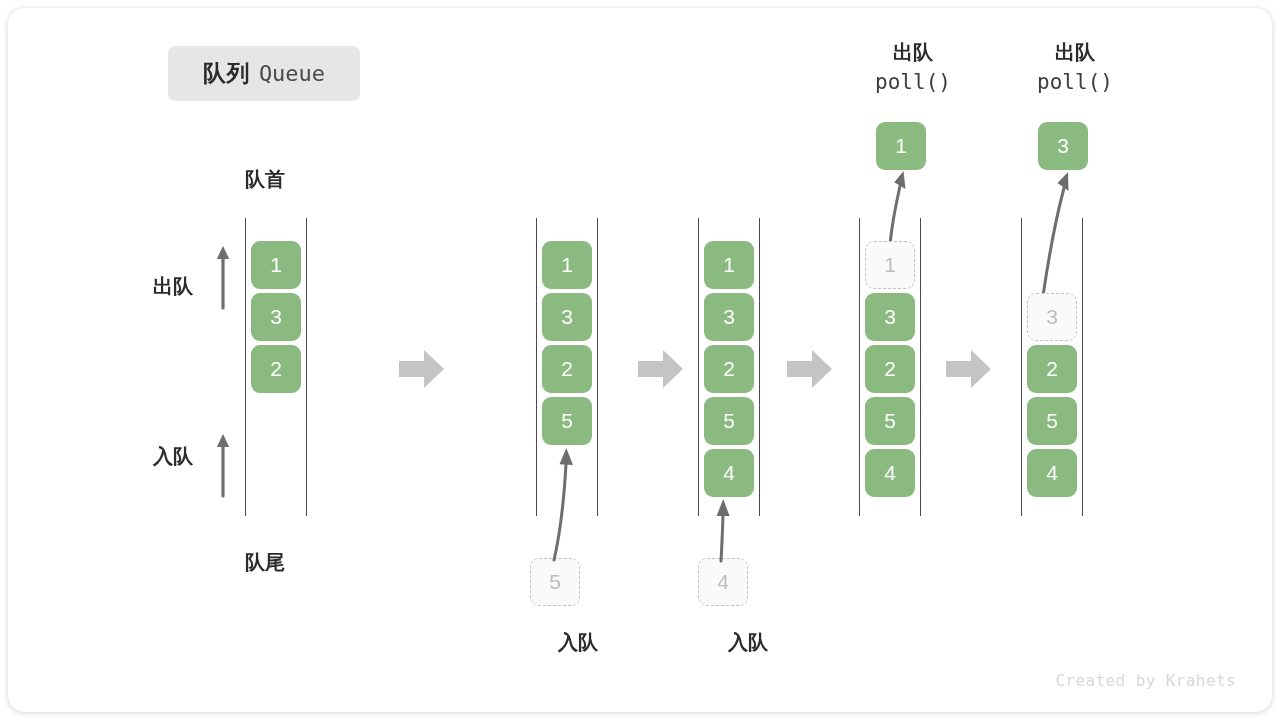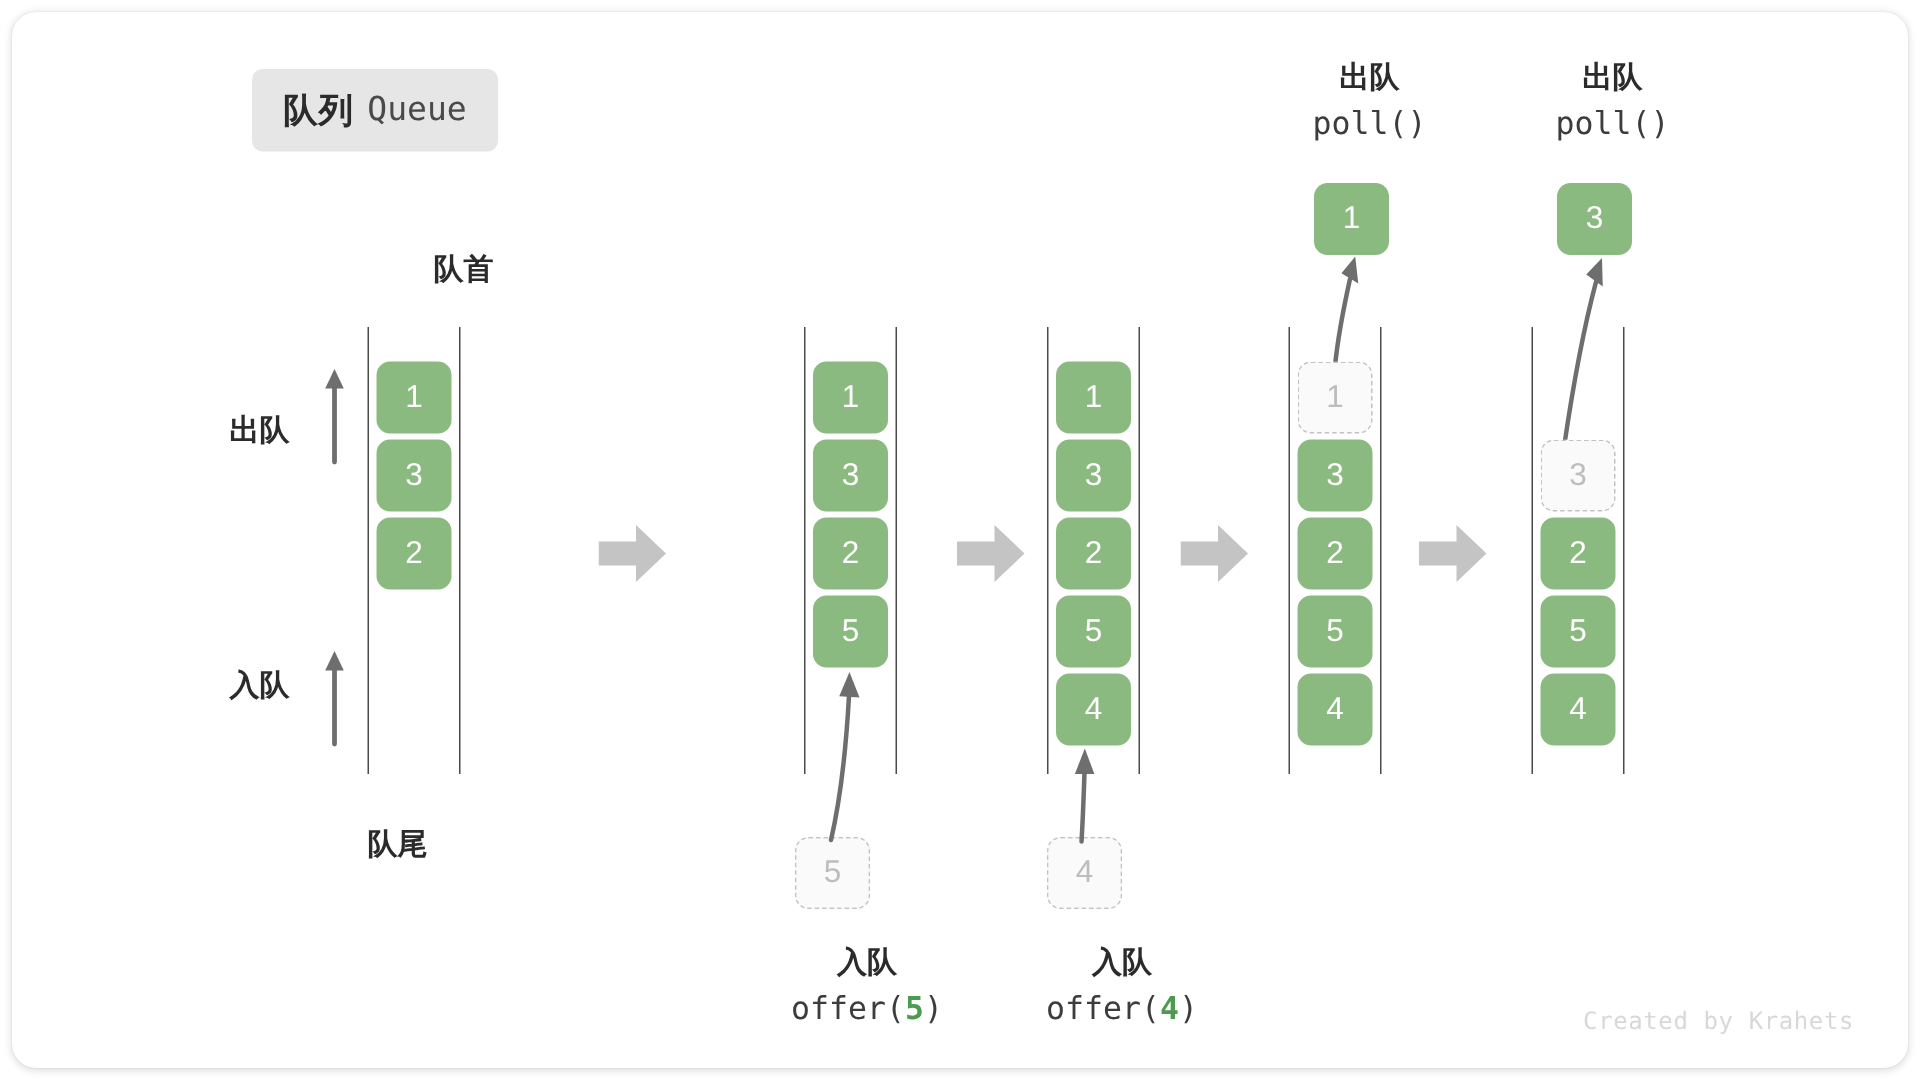--- a/index.html
+++ b/index.html
@@ -22,21 +22,21 @@
     background: #ffffff;
     border-radius: 16px;
     box-shadow: 0 1px 6px rgba(0,0,0,0.16), 0 0 1px rgba(0,0,0,0.12);
   }
   .abs { position: absolute; }
 
   
   #title-badge {
     left: 160px;
     top: 38px;
-    width: 164px;
+    width: 192px;
     height: 55px;
     background: #e6e6e6;
     border-radius: 7px;
     display: flex;
     align-items: center;
     justify-content: center;
     gap: 9px;
   }
   #title-badge .cn {
     font-size: 23px;
@@ -153,21 +153,21 @@
 </head>
 <body>
 
 <div id="canvas">
 
   <div id="title-badge" class="abs">
     <span class="cn">队列</span>
     <span class="en">Queue</span>
   </div>
 
-  <div class="abs cn-bold" style="left:237px; top:158px;margin-left:44px;">队首</div>
+  <div class="abs cn-bold" style="left:237px; top:158px;">队首</div>
   <div class="abs cn-bold" style="left:237px; top:541px;">队尾</div>
 
   <div class="abs cn-bold" style="left:145px; top:265px;">出队</div>
   <svg class="abs dir-arrow" style="left:207px; top:236px;" viewBox="0 0 16 66">
     <line x1="8" y1="64" x2="8" y2="12" stroke="#6e6e6e" stroke-width="3.2" stroke-linecap="round"></line>
     <path d="M8 2 L14.2 15 L1.8 15 Z" fill="#6e6e6e"></path>
   </svg>
 
   <div class="abs cn-bold" style="left:145px; top:435px;">入队</div>
   <svg class="abs dir-arrow" style="left:207px; top:424px;" viewBox="0 0 16 66">
@@ -191,42 +191,40 @@
     <div class="cell filled" style="top:127px;">2</div>
     <div class="cell filled" style="top:179px;">5</div>
   </div>
   <div class="abs float-box ghost" style="left:522px; top:550px;">5</div>
   <svg class="abs motion" style="left:520px; top:430px; width:80px; height:130px;" viewBox="0 0 80 130">
     <path d="M26 122 C32 96, 36 62, 38 26" stroke="#6e6e6e" stroke-width="3" fill="none" stroke-linecap="round"></path>
     <path d="M38.3 10 L45 27 L31.5 26.2 Z" fill="#6e6e6e"></path>
   </svg>
   <div class="abs op-label" style="left:500px; top:620px; width:140px;">
     <span class="cn">入队</span>
-    <span class="code"><span>offer(</span><span class="num">5</span><span>)</span></span>
   </div>
 
   <svg class="abs step-arrow" style="left:630px; top:340px;" viewBox="0 0 46 42">
     <path d="M0 13 H25 V2 L45 21 L25 40 V29 H0 Z" fill="#c4c4c4"></path>
   </svg>
 
   <div class="abs rail" style="left:690px; top:210px;">
     <div class="cell filled" style="top:23px;">1</div>
     <div class="cell filled" style="top:75px;">3</div>
     <div class="cell filled" style="top:127px;">2</div>
     <div class="cell filled" style="top:179px;">5</div>
     <div class="cell filled" style="top:231px;">4</div>
   </div>
   <div class="abs float-box ghost" style="left:690px; top:550px;">4</div>
   <svg class="abs motion" style="left:688px; top:485px; width:60px; height:75px;" viewBox="0 0 60 75">
     <path d="M25 68 C26 52, 26.5 36, 27 22" stroke="#6e6e6e" stroke-width="3" fill="none" stroke-linecap="round"></path>
     <path d="M27.2 6 L33.6 23 L20.6 23 Z" fill="#6e6e6e"></path>
   </svg>
   <div class="abs op-label" style="left:670px; top:620px; width:140px;">
     <span class="cn">入队</span>
-    <span class="code"><span>offer(</span><span class="num">4</span><span>)</span></span>
   </div>
 
   <svg class="abs step-arrow" style="left:779px; top:340px;" viewBox="0 0 46 42">
     <path d="M0 13 H25 V2 L45 21 L25 40 V29 H0 Z" fill="#c4c4c4"></path>
   </svg>
 
   <div class="abs op-label" style="left:835px; top:30px; width:140px;">
     <span class="cn">出队</span>
     <span class="code"><span>poll(</span><span class="num"></span><span>)</span></span>
   </div>

